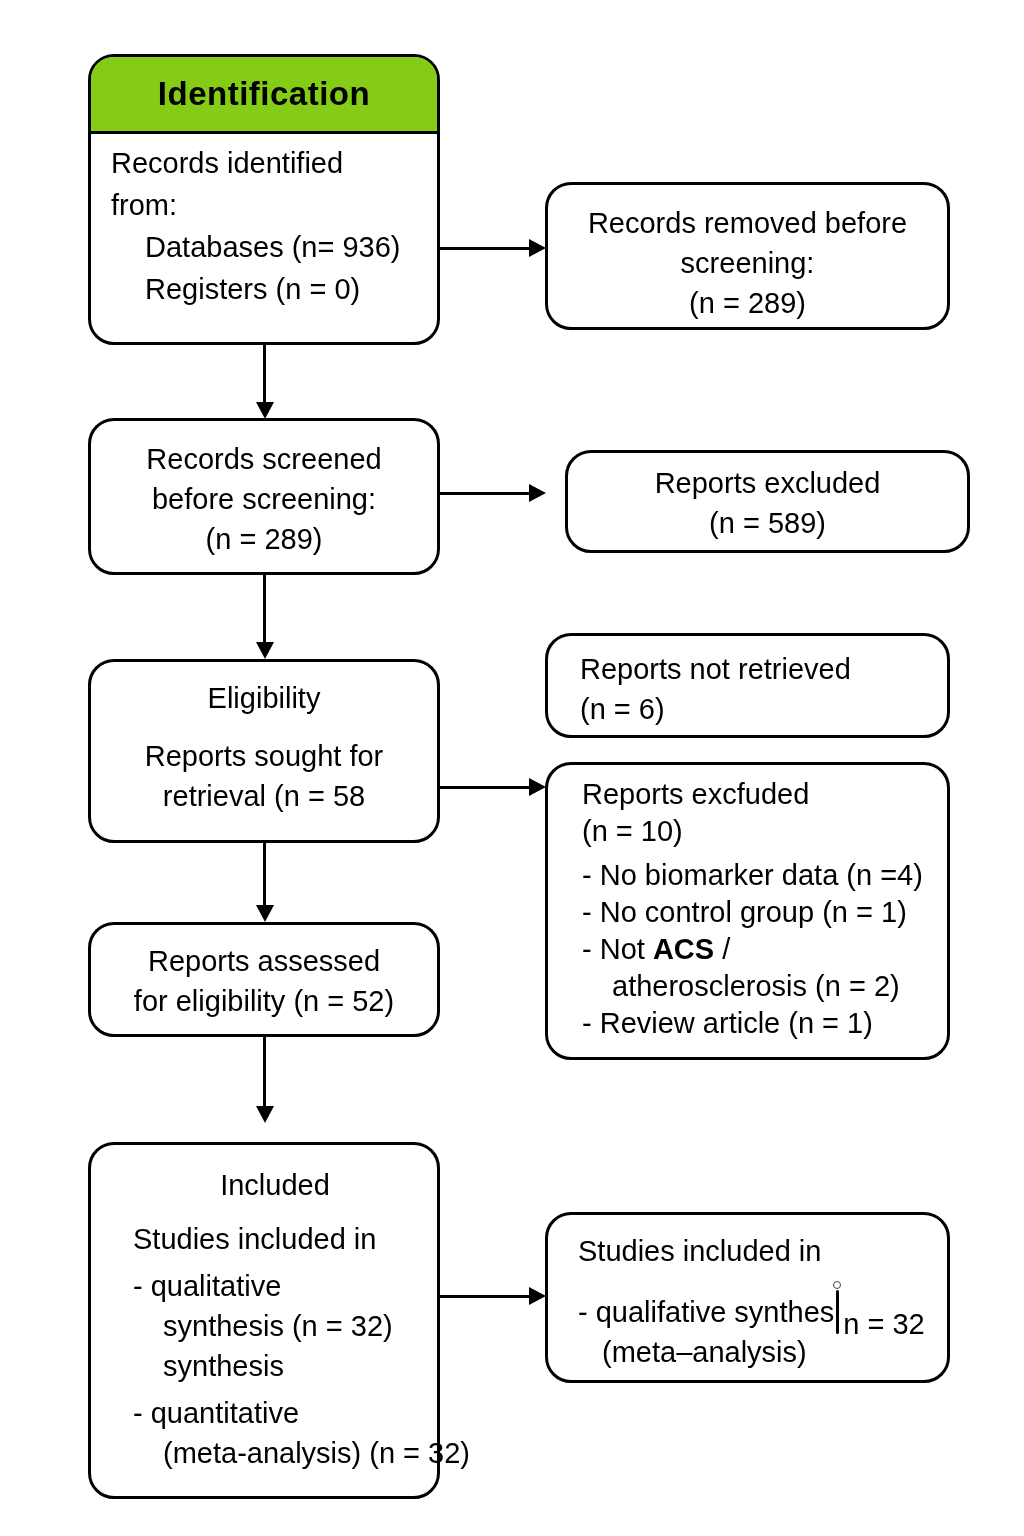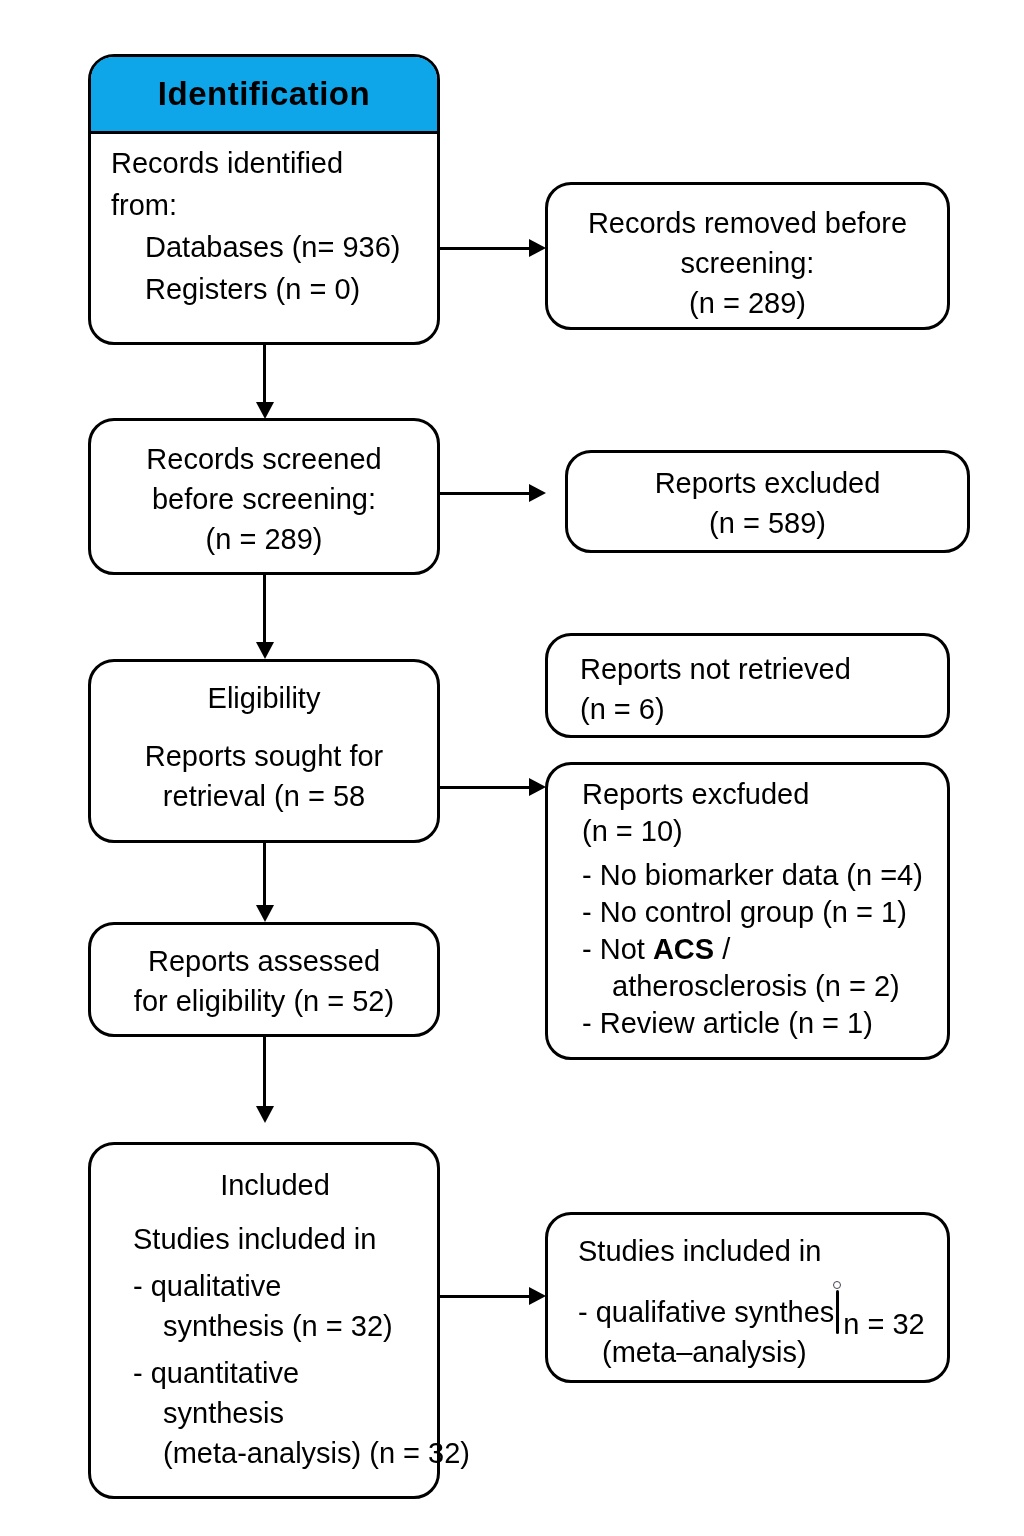--- a/index.html
+++ b/index.html
@@ -7,21 +7,21 @@
     position:relative;width:1024px;height:1536px;background:#ffffff;
     font-family:"Liberation Sans","DejaVu Sans",sans-serif;color:#000;
     overflow:hidden;
   }
   .box{
     position:absolute;box-sizing:border-box;background:#fff;
     border:3px solid #000;border-radius:26px;font-size:29px;
   }
   .box-header{
     box-sizing:border-box;height:77px;display:flex;align-items:center;justify-content:center;
-    background:#0ea5e9;border-bottom:3px solid #000;border-radius:22px 22px 0 0;
+    background:#84cc16;border-bottom:3px solid #000;border-radius:22px 22px 0 0;
     font-weight:bold;font-size:33px;letter-spacing:.5px;
   }
   .box-content{box-sizing:border-box;}
   .line{line-height:40px;white-space:nowrap;}
   .center{text-align:center;}
   .indent{padding-left:34px;}
   .bullet{padding-left:30px;text-indent:-30px;}
   .cont{padding-left:30px;}
   .gap{margin-top:7px;}
   .title-gap{margin-bottom:18px;}
@@ -108,22 +108,22 @@
         <div class="line center">for eligibility (n = 52)</div>
       </div>
   </div>
 
   <div class="box b8">
     <div class="box-content">
         <div class="line center title-gap">Included</div>
         <div class="line">Studies included in</div>
         <div class="line bullet gap">- qualitative</div>
         <div class="line cont">synthesis (n = 32)</div>
+        <div class="line cont">synthesis</div>
         <div class="line bullet gap">- quantitative</div>
-        <div class="line cont">synthesis</div>
         <div class="line cont">(meta-analysis) (n = 32)</div>
       </div>
   </div>
 
   <div class="box b1">
     <div class="box-content">
         <div class="line center">Records removed before</div>
         <div class="line center">screening:</div>
         <div class="line center">(n = 289)</div>
       </div>

